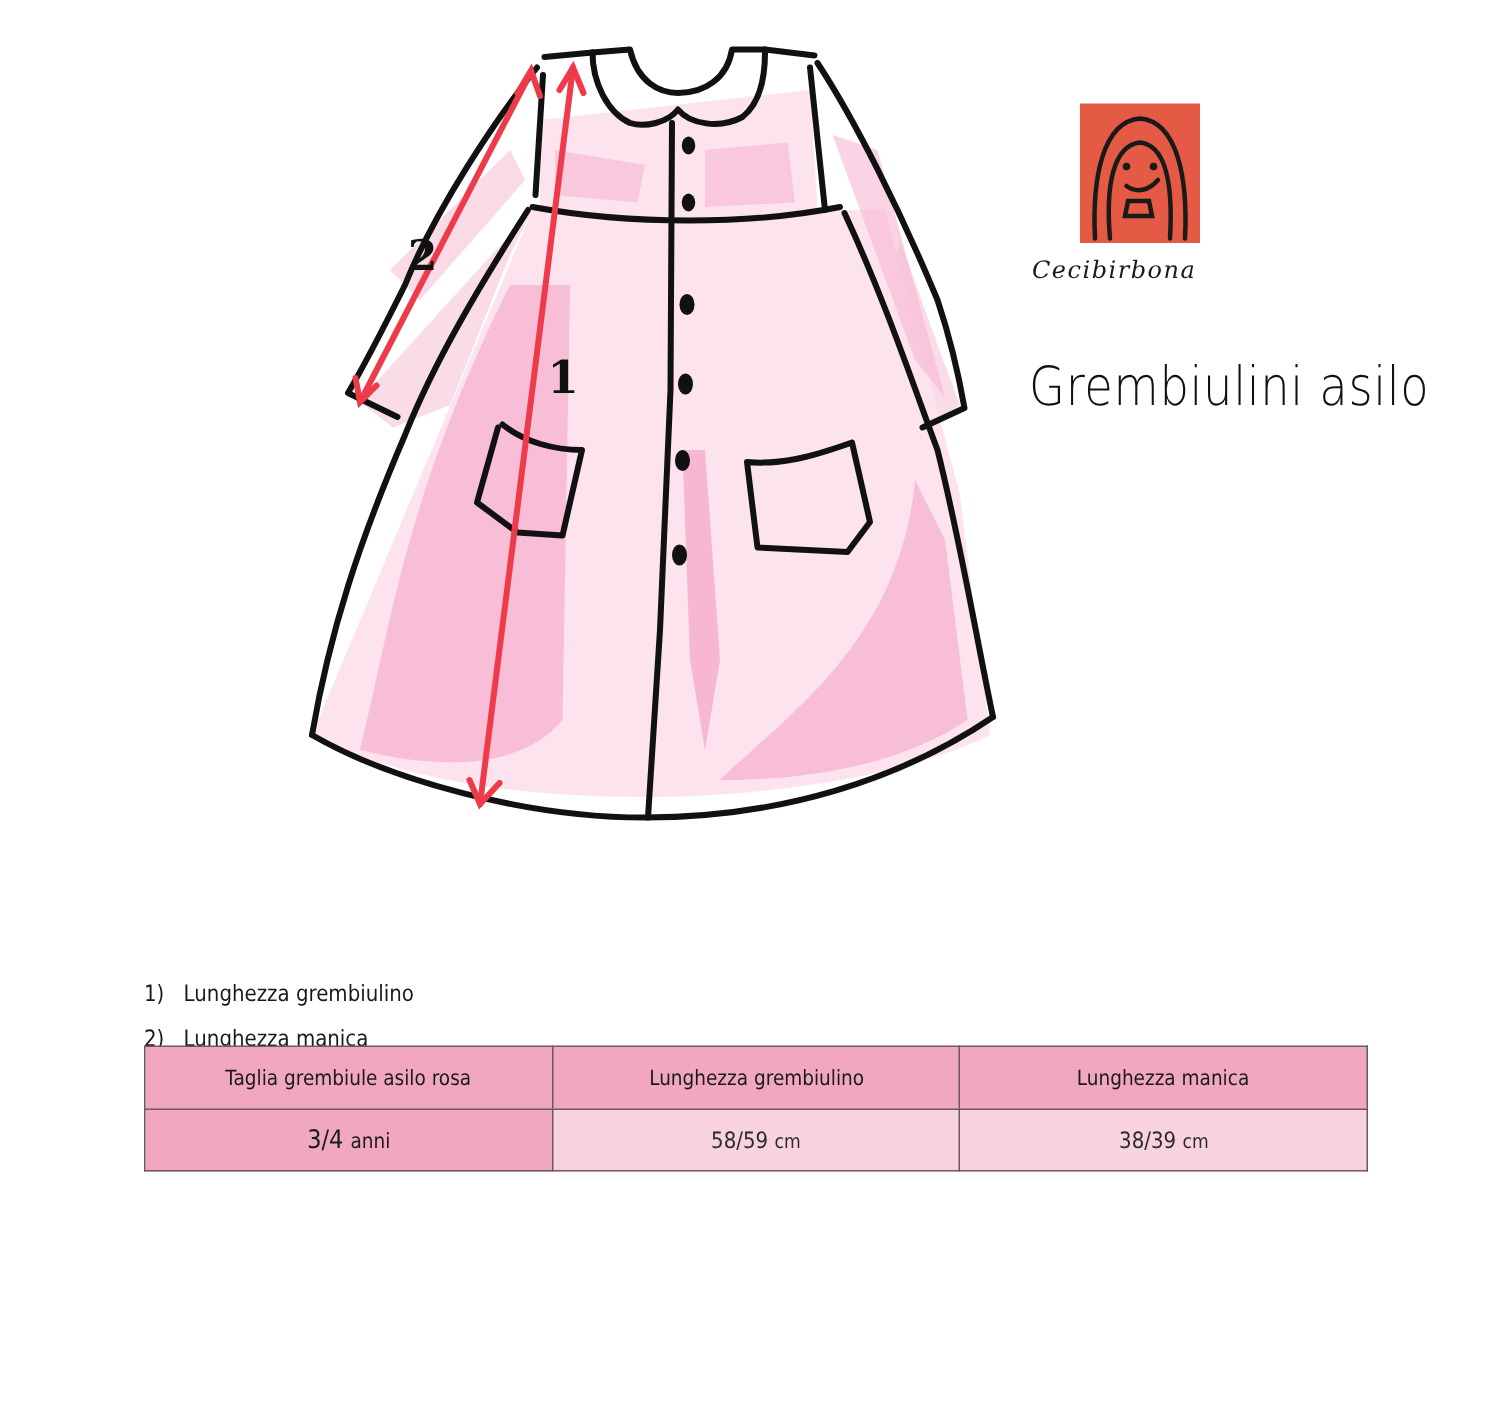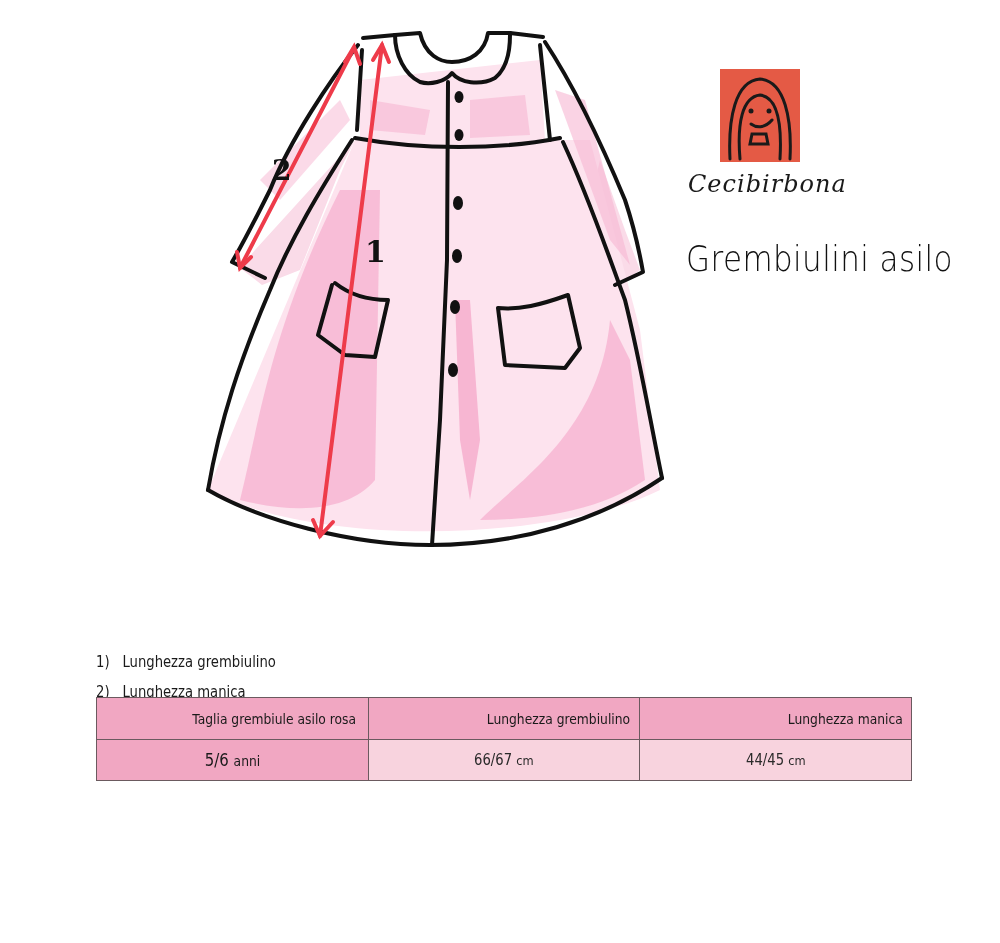--- a/index.html
+++ b/index.html
@@ -1,30 +1,30 @@
 <!DOCTYPE html>
 <html><head>
 <meta charset="utf-8">
 <style>
   html, body { margin:0; padding:0; background:#ffffff; }
   body { width:1000px; height:943px; position:relative; overflow:hidden;
          font-family:"DejaVu Sans", sans-serif; color:#1a1a1a; }
   .illustration { position:absolute; left:190px; top:20px; width:480px; height:540px; }
   .logo-box { position:absolute; left:720px; top:69px; width:80px; height:93px; background:#e45a45; }
   .brand { position:absolute; left:688px; top:170px; font-family:"DejaVu Serif", serif; font-style:italic;
-           font-size:24px; letter-spacing:1px; color:#1a1a1a; }
+           font-size:16px; letter-spacing:1px; color:#1a1a1a; }
   .title { position:absolute; left:686px; top:238px; font-family:"DejaVu Sans", sans-serif; font-size:36px;
            font-weight:300; letter-spacing:0.5px; transform:scaleX(0.86); transform-origin:left top; color:#111; }
   .legend { position:absolute; left:96px; top:619px; font-size:15px; line-height:30px;margin-top:28px; }
   .legend .num { display:inline-block; width:30px; }
   .legend-item { transform:scaleX(0.88); transform-origin:left center; white-space:nowrap; }
   table.sizes { position:absolute; left:96px; top:697px; width:816px; border-collapse:collapse;
                 font-family:"DejaVu Sans", sans-serif; }
   table.sizes th, table.sizes td { border:1.5px solid #6b5a5f; text-align:center; padding:0; }
-  table.sizes th { height:41px; background:#f1a7c2; font-weight:normal; font-size:14px; color:#1a1a1a;text-align:right; }
+  table.sizes th { height:41px; background:#f1a7c2; font-weight:normal; font-size:14px; color:#1a1a1a; }
   table.sizes td { height:40px; font-size:15px; color:#2a2a2a; }
   table.sizes td.size { background:#f1a7c2; font-size:17px; color:#1a1a1a; }
   table.sizes td.val { background:#f8d3de; }
   .cond { display:inline-block; transform:scaleX(0.88); white-space:nowrap; }
   .size .anni { font-size:14px; }
   .val .unit { font-size:13px; }
 </style>
 </head>
 <body>
 
@@ -120,18 +120,18 @@
     </colgroup>
   <thead>
     <tr>
       <th><span class="cond">Taglia grembiule asilo rosa</span></th>
       <th><span class="cond">Lunghezza grembiulino</span></th>
       <th><span class="cond">Lunghezza manica</span></th>
     </tr>
   </thead>
   <tbody>
     <tr>
-      <td class="size"><span class="cond"><span>5/6</span> <span class="anni">anni</span></span></td>
-      <td class="val"><span class="cond"><span>66/67</span> <span class="unit">cm</span></span></td>
-      <td class="val"><span class="cond"><span>44/45</span> <span class="unit">cm</span></span></td>
+      <td class="size"><span class="cond"><span>3/4</span> <span class="anni">anni</span></span></td>
+      <td class="val"><span class="cond"><span>58/59</span> <span class="unit">cm</span></span></td>
+      <td class="val"><span class="cond"><span>38/39</span> <span class="unit">cm</span></span></td>
     </tr>
   </tbody>
 </table>
 
 </body></html>

